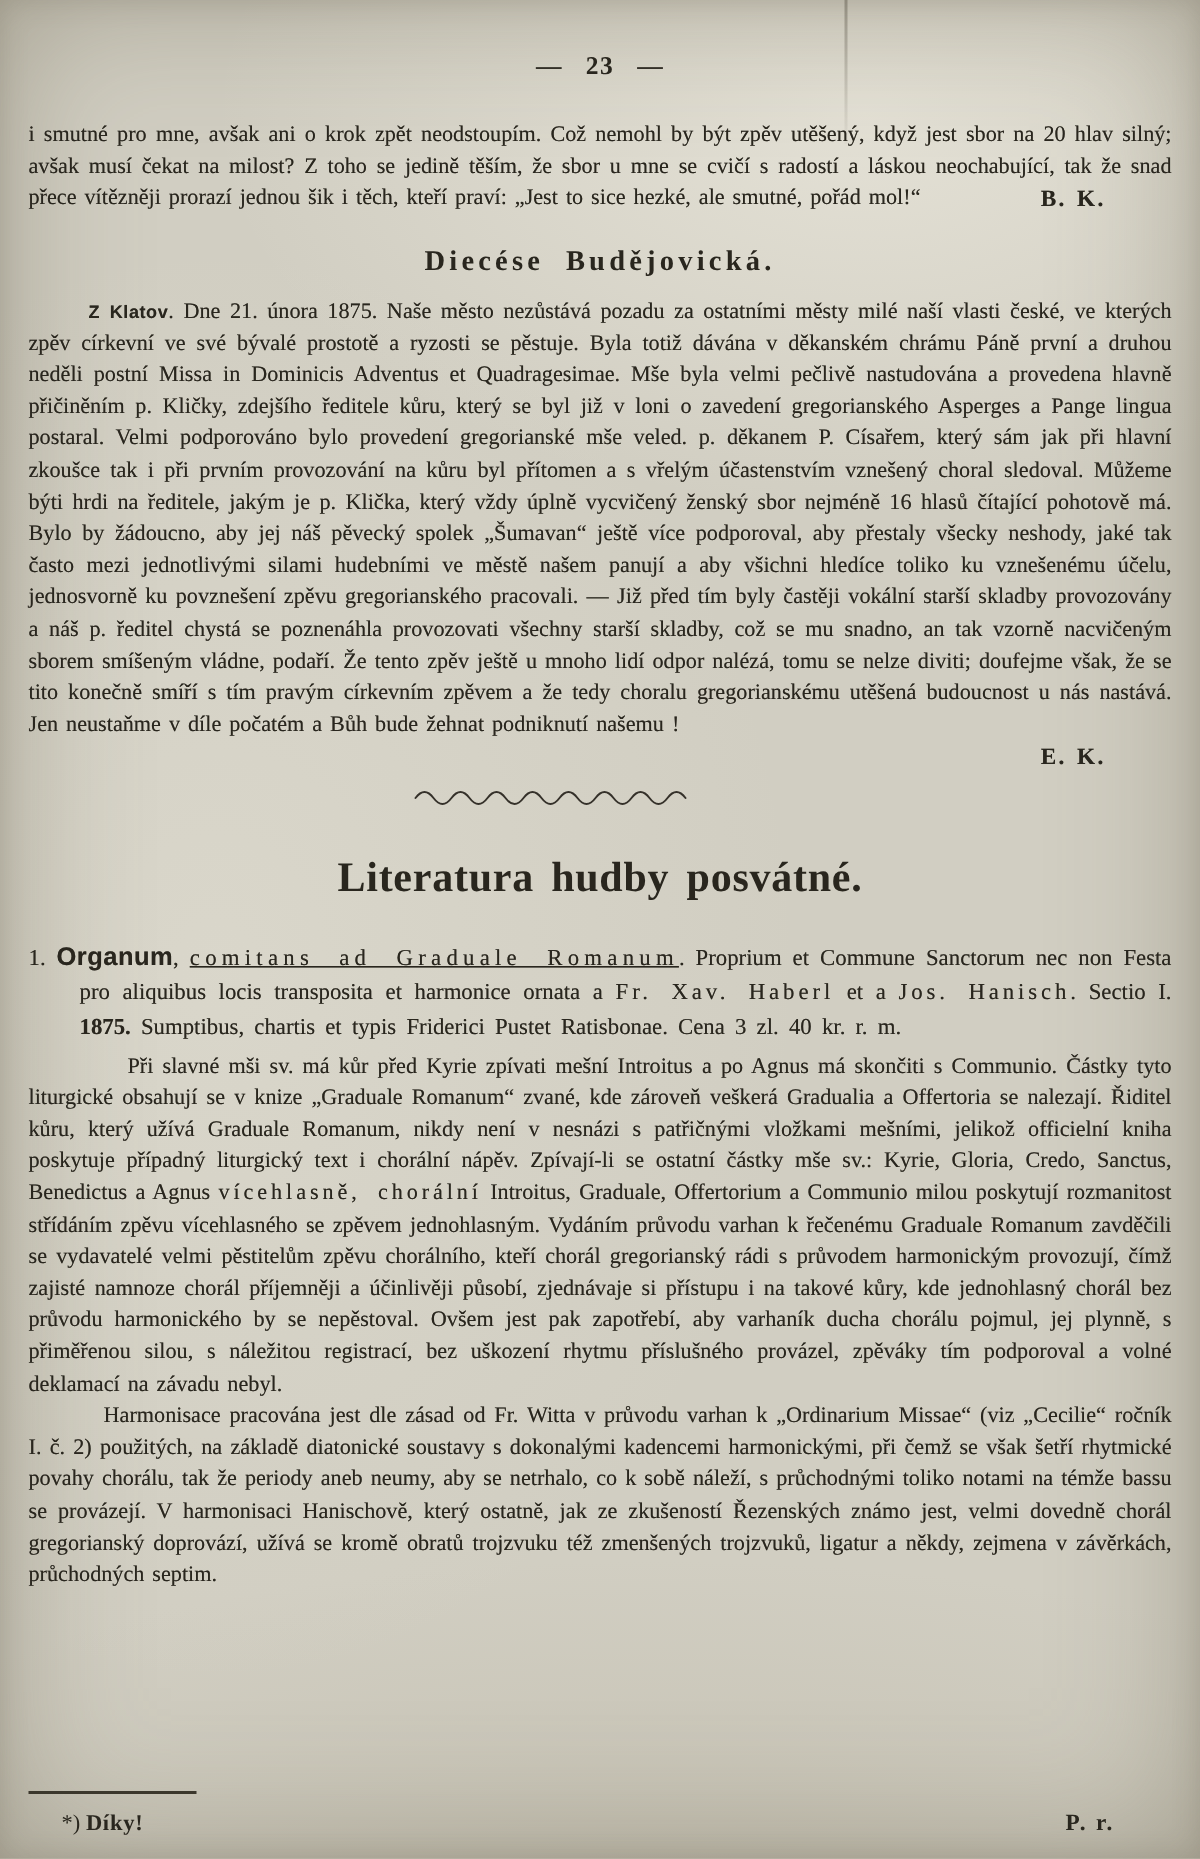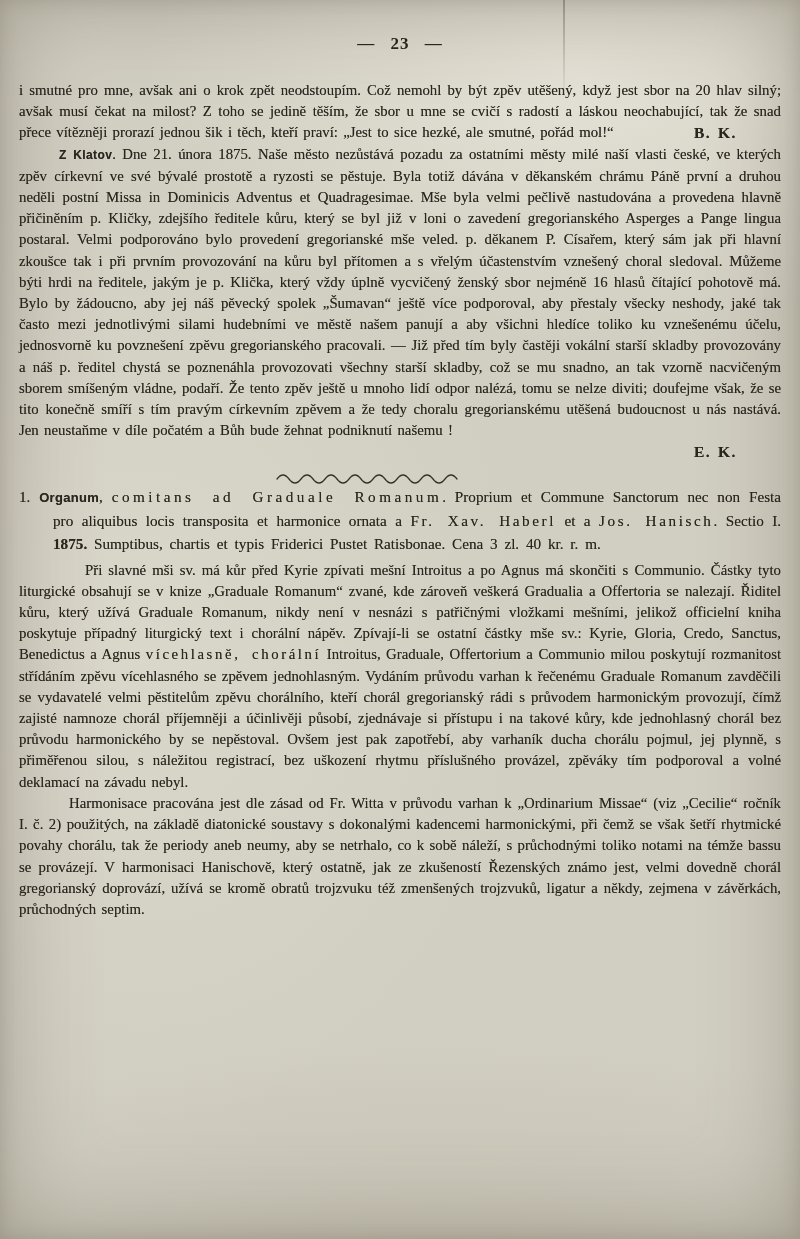--- a/index.html
+++ b/index.html
@@ -67,23 +67,23 @@
   .entry {
     font-size:15.2px; line-height:23px;
     text-align:justify;
     word-spacing:3px;
     padding-left:34px; text-indent:-34px;
     margin:0 0 5px 0;
     text-shadow:0 0 0.4px rgba(41,38,30,0.55);
   }
   .entry-title {
     font-family:"Liberation Sans", "DejaVu Sans", sans-serif;
-    font-size:13px; letter-spacing:0.3px;
+    font-size:17px; letter-spacing:0.3px;
   }
-  .sperr  { letter-spacing:3.5px; word-spacing:9px; }
+  .sperr  { letter-spacing:3.5px; word-spacing:9px;text-decoration:underline; }
   .sperr2 { letter-spacing:2.6px; word-spacing:5px;margin-top:28px; }
   .footnote { margin-top:auto; padding-top:10px; }
   .fn-rule { width:112px; height:2px; background:#3b372c; margin-bottom:11px; }
   .fn-row {
     display:flex; justify-content:space-between; align-items:baseline;
     font-size:15px;
   }
   .fn-left { padding-left:22px; }
   .fn-label { font-weight:bold; letter-spacing:0.5px; }
   .fn-sig { font-weight:bold; letter-spacing:1.5px; margin-right:38px; font-size:15.5px; }
@@ -92,32 +92,41 @@
 <body>
 
 <div class="page">
 
   <div class="crease"></div>
 
   <div class="pagenum">— 23 —</div>
 
   <p class="body"><span>i smutné pro mne, avšak ani o krok zpět neodstoupím. Což nemohl by být zpěv utěšený, když jest sbor na 20 hlav silný; avšak musí čekat na milost? Z toho se jedině těším, že sbor u mne se cvičí s radostí a láskou neochabující, tak že snad přece vítězněji prorazí jednou šik i těch, kteří praví: „Jest to sice hezké, ale smutné, pořád mol!“</span> <span class="sig">B. K.</span></p>
 
+  <h2 class="diocese-h">Diecése Budějovická.</h2>
 
   <p class="body ind40"><b class="lead">Z Klatov</b><span>. Dne 21. února 1875. Naše město nezůstává pozadu za ostatními městy milé naší vlasti české, ve kterých zpěv církevní ve své bývalé prostotě a ryzosti se pěstuje. Byla totiž dávána v děkanském chrámu Páně první a druhou neděli postní Missa in Dominicis Adventus et Quadragesimae. Mše byla velmi pečlivě nastudována a provedena hlavně přičiněním p. Kličky, zdejšího ředitele kůru, který se byl již v loni o zavedení gregorianského Asperges a Pange lingua postaral. Velmi podporováno bylo provedení gregorianské mše veled. p. děkanem P. Císařem, který sám jak při hlavní zkoušce tak i při prvním provozování na kůru byl přítomen a s vřelým účastenstvím vznešený choral sledoval. Můžeme býti hrdi na ředitele, jakým je p. Klička, který vždy úplně vycvičený ženský sbor nejméně 16 hlasů čítající pohotově má. Bylo by žádoucno, aby jej náš pěvecký spolek „Šumavan“ ještě více podporoval, aby přestaly všecky neshody, jaké tak často mezi jednotlivými silami hudebními ve městě našem panují a aby všichni hledíce toliko ku vznešenému účelu, jednosvorně ku povznešení zpěvu gregorianského pracovali. — Již před tím byly častěji vokální starší skladby provozovány a náš p. ředitel chystá se poznenáhla provozovati všechny starší skladby, což se mu snadno, an tak vzorně nacvičeným sborem smíšeným vládne, podaří. Že tento zpěv ještě u mnoho lidí odpor nalézá, tomu se nelze diviti; doufejme však, že se tito konečně smíří s tím pravým církevním zpěvem a že tedy choralu gregorianskému utěšená budoucnost u nás nastává. Jen neustaňme v díle počatém a Bůh bude žehnat podniknutí našemu !</span></p>
 
   <p class="body ind50"> <span class="sig">E. K.</span></p>
 
   <div class="squiggle">
     <svg width="190" height="13" viewBox="0 0 190 13" xmlns="http://www.w3.org/2000/svg">
       <path d="M2 7 q6 -8 12 0 q6 8 12 0 q6 -8 12 0 q6 8 12 0 q6 -8 12 0 q6 8 12 0 q6 -8 12 0 q6 8 12 0 q6 -8 12 0 q6 8 12 0 q6 -8 12 0 q6 8 12 0 q6 -8 12 0 q6 8 12 0 q6 -8 12 0" fill="none" stroke="#35312a" stroke-width="1.3" stroke-linecap="round"></path>
     </svg>
   </div>
 
+  <h1 class="lit-h">Literatura hudby posvátné.</h1>
 
   <p class="entry"><span>1. </span><b class="entry-title">Organum</b><span>, </span><span class="sperr">comitans ad Graduale Romanum</span><span>. Proprium et Commune Sanctorum nec non Festa pro aliquibus locis transposita et harmonice ornata a </span><span class="sperr2">Fr. Xav. Haberl</span><span> et a </span><span class="sperr2">Jos. Hanisch</span><span>. Sectio I. </span><b>1875.</b><span> Sumptibus, chartis et typis Friderici Pustet Ratisbonae. Cena 3 zl. 40 kr. r. m.</span></p>
 
   <p class="body ind66"><span>Při slavné mši sv. má kůr před Kyrie zpívati mešní Introitus a po Agnus má skončiti s Communio. Částky tyto liturgické obsahují se v knize „Graduale Romanum“ zvané, kde zároveň veškerá Gradualia a Offertoria se nalezají. Řiditel kůru, který užívá Graduale Romanum, nikdy není v nesnázi s patřičnými vložkami mešními, jelikož officielní kniha poskytuje případný liturgický text i chorální nápěv. Zpívají-li se ostatní částky mše sv.: Kyrie, Gloria, Credo, Sanctus, Benedictus a Agnus </span><span class="sperr2">vícehlasně, chorální</span><span> Introitus, Graduale, Offertorium a Communio milou poskytují rozmanitost střídáním zpěvu vícehlasného se zpěvem jednohlasným. Vydáním průvodu varhan k řečenému Graduale Romanum zavděčili se vydavatelé velmi pěstitelům zpěvu chorálního, kteří chorál gregorianský rádi s průvodem harmonickým provozují, čímž zajisté namnoze chorál příjemněji a účinlivěji působí, zjednávaje si přístupu i na takové kůry, kde jednohlasný chorál bez průvodu harmonického by se nepěstoval. Ovšem jest pak zapotřebí, aby varhaník ducha chorálu pojmul, jej plynně, s přiměřenou silou, s náležitou registrací, bez uškození rhytmu příslušného provázel, zpěváky tím podporoval a volné deklamací na závadu nebyl.</span></p>
 
   <p class="body ind50">Harmonisace pracována jest dle zásad od Fr. Witta v průvodu varhan k „Ordinarium Missae“ (viz „Cecilie“ ročník I. č. 2) použitých, na základě diatonické soustavy s dokonalými kadencemi harmonickými, při čemž se však šetří rhytmické povahy chorálu, tak že periody aneb neumy, aby se netrhalo, co k sobě náleží, s průchodnými toliko notami na témže bassu se provázejí. V harmonisaci Hanischově, který ostatně, jak ze zkušeností Řezenských známo jest, velmi dovedně chorál gregorianský doprovází, užívá se kromě obratů trojzvuku též zmenšených trojzvuků, ligatur a někdy, zejmena v závěrkách, průchodných septim.</p>
 
+  <div class="footnote">
+    <div class="fn-rule"></div>
+    <div class="fn-row">
+      <span class="fn-left"><span>*)</span> <span class="fn-label">Díky!</span></span>
+      <span class="fn-sig">P. r.</span>
+    </div>
+  </div>
 
 </div>
 
 </body></html>

